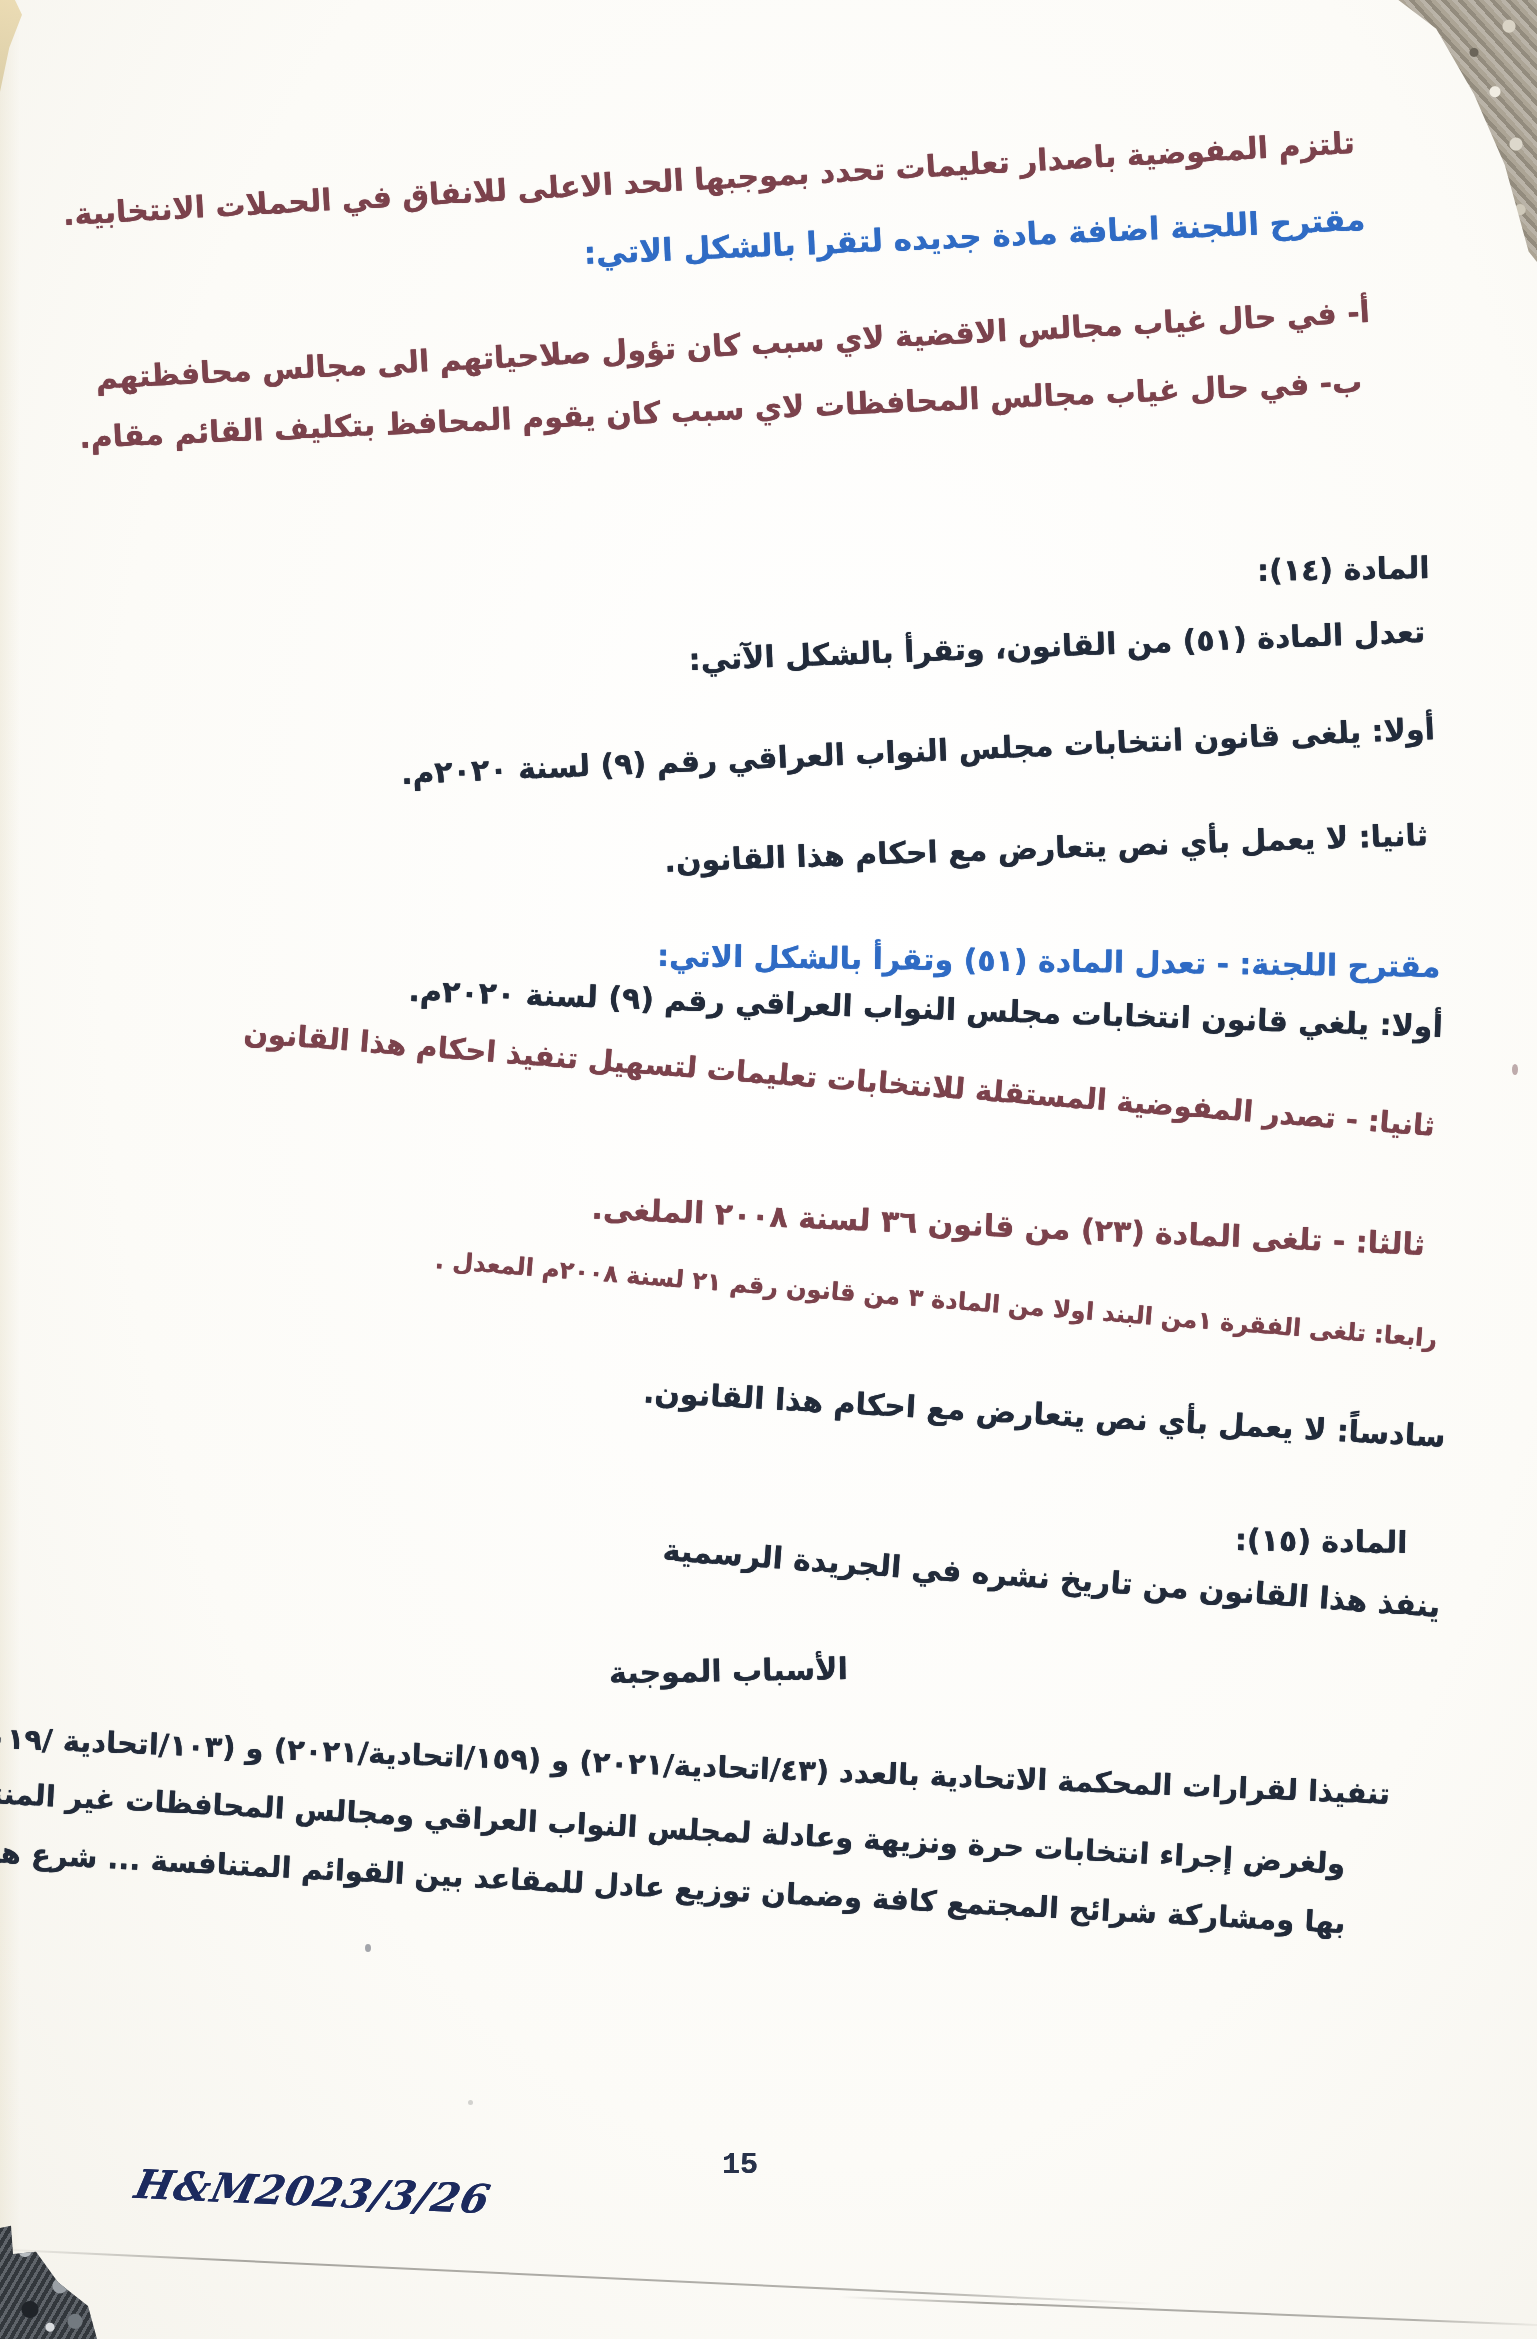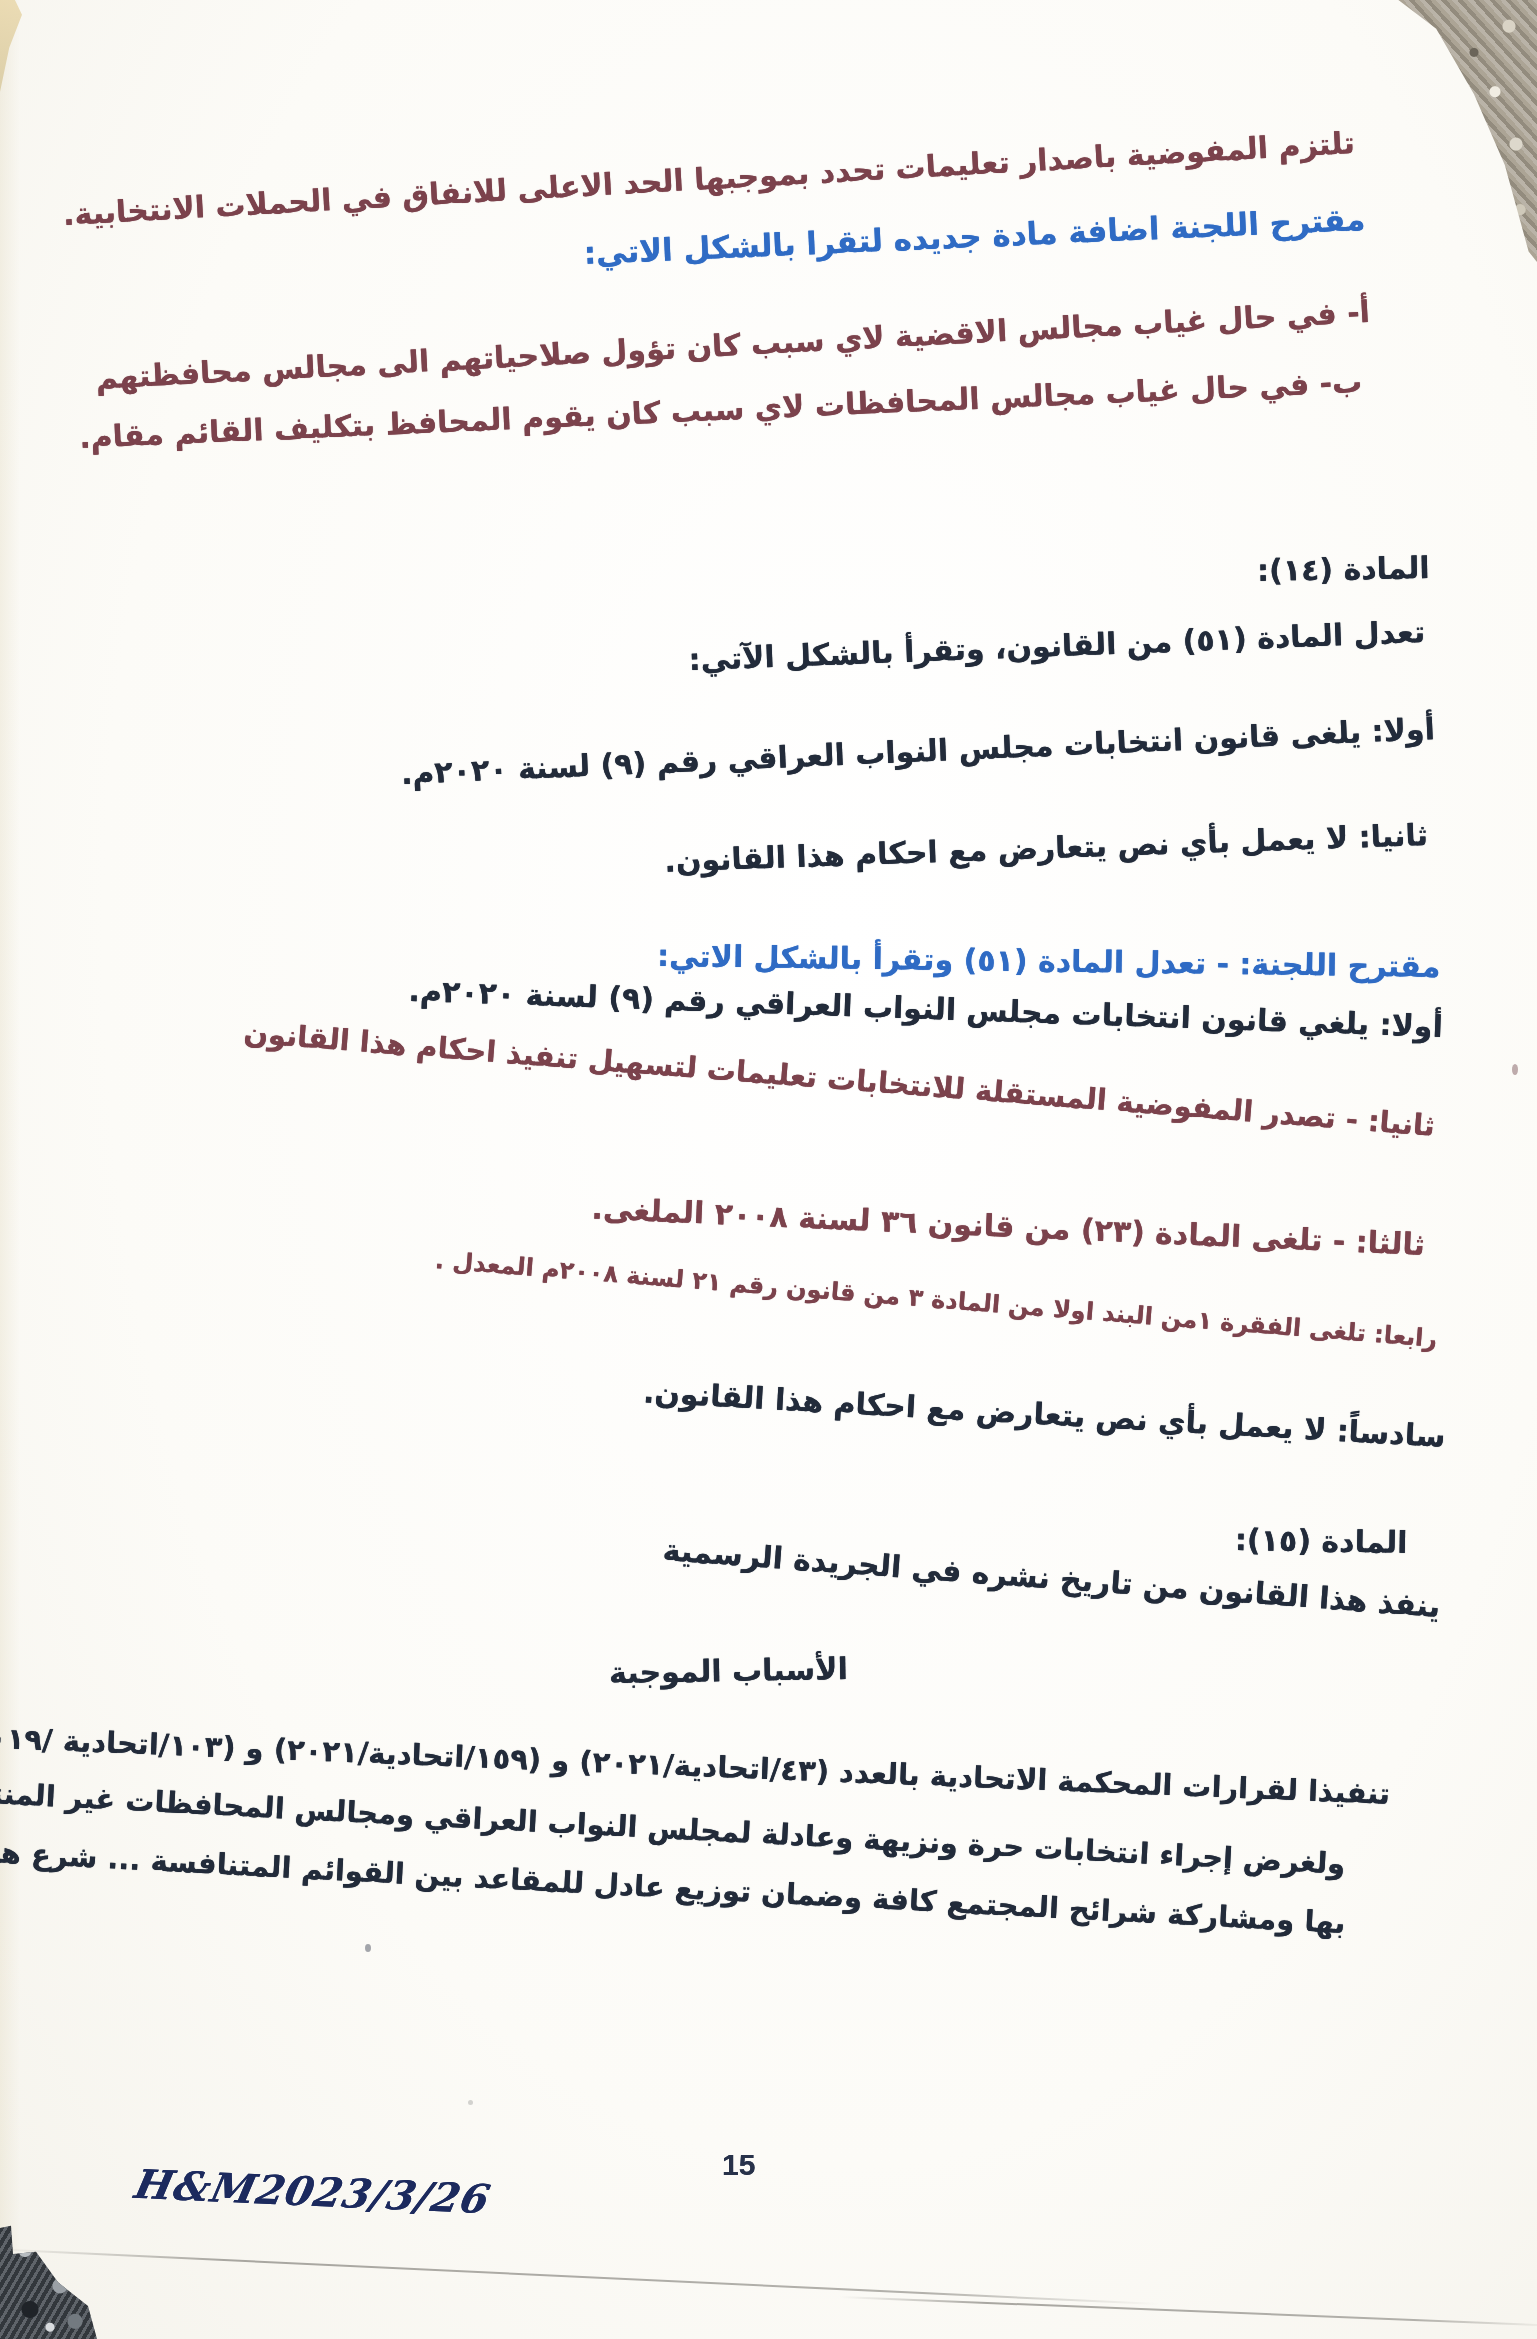--- a/index.html
+++ b/index.html
@@ -49,21 +49,21 @@
   .l13{right:92px; top:1418px;transform:rotate(3.2deg);}
   .l14{right:129px;top:1524px;transform:rotate(1deg);}
   .l15{right:97px; top:1588px;transform:rotate(4.2deg);}
   .l16{right:689px;top:1650px;transform:rotate(-1deg);}
   .l17{right:147px;top:1776px;transform:rotate(2.3deg);font-size:29px;}
   .l18{right:192px;top:1846px;transform:rotate(3deg);font-size:29px;}
   .l19{right:192px;top:1905px;transform:rotate(3deg);font-size:29px;}
 
   #page-number{
     position:absolute;left:722px;top:2148px;
-    font-family:Liberation Sans, sans-serif;
+    font-family:Liberation Mono, monospace;
     font-weight:700;font-size:30px;color:#28324a;
     text-shadow:0 0 .5px currentColor;
   }
   #signature{
     position:absolute;left:136px;top:2160px;
     font-family:"DejaVu Serif",serif;
     font-style:italic;font-weight:700;
     font-size:40px;color:#1c2a5e;
     transform:rotate(2.5deg) skewX(-10deg);
     transform-origin:0 50%;

